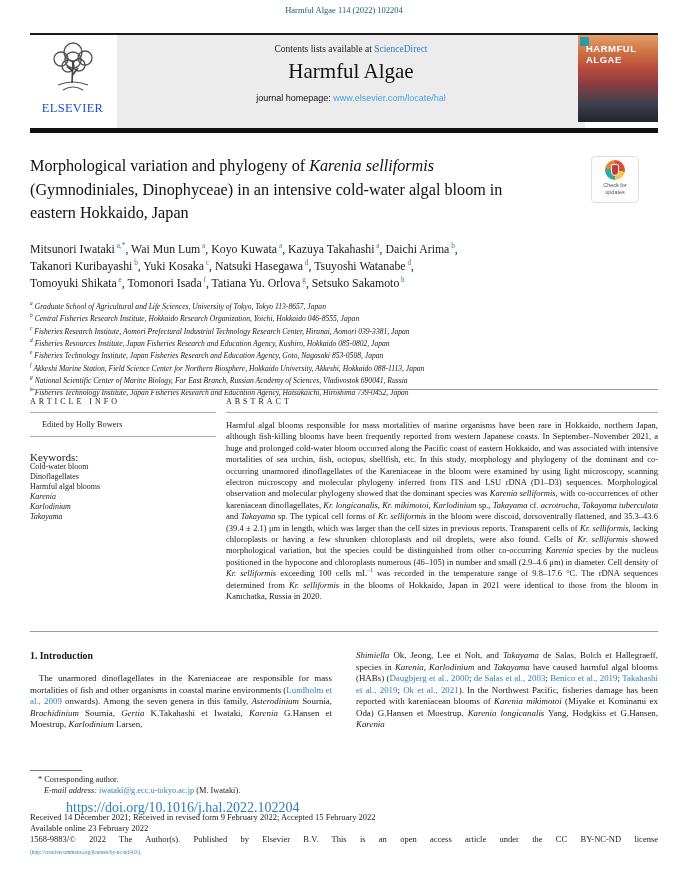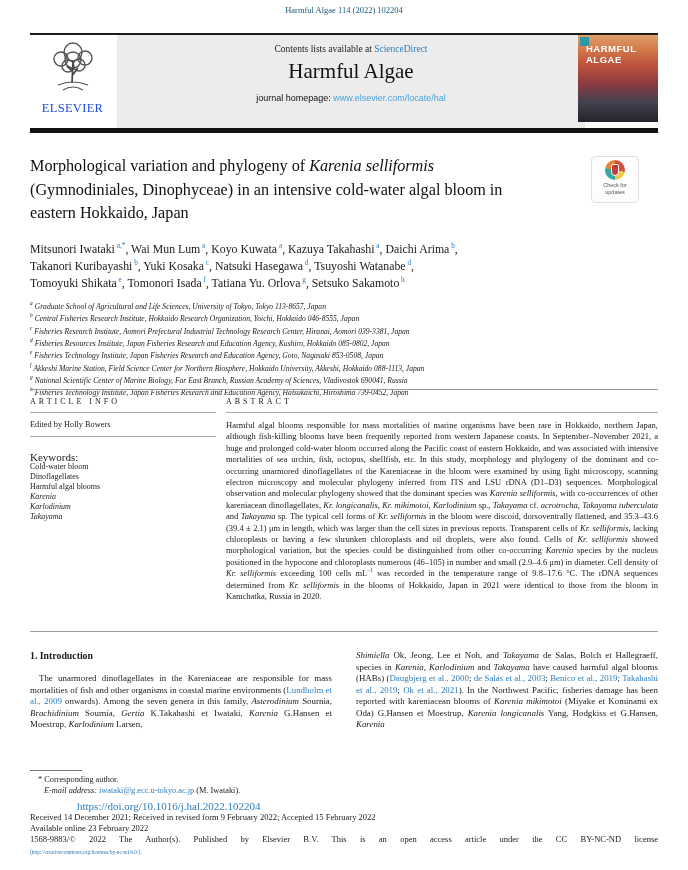--- a/index.html
+++ b/index.html
@@ -55,36 +55,36 @@
   .affil-text { font-style:italic; }
 
   .rule { position:absolute; left:30px; width:628px; height:1px; background:#9a9a9a; }
   .rule-top { top:389px; }
   .rule-mid { top:631px; }
 
   .info-col { position:absolute; left:30px; top:397px; width:186px; }
   .abs-col  { position:absolute; left:226px; top:397px; width:432px; }
   .sec-head { font-size:8px; letter-spacing:3px; margin-bottom:6px; color:#222; }
   .rule-in  { height:1px; background:#aaa; margin-bottom:7px; }
-  .edited   { font-size:8.3px; margin-bottom:7px; }
+  .edited   { font-size:8.3px; margin-bottom:7px;margin-left:12px; }
   .kw-label { font-size:11px; margin-top:15px; line-height:10px; }
   .kw       { font-size:8px; line-height:10px; }
   .abs-body { font-size:8.5px; line-height:11.4px; text-align:justify; }
 
   .intro-left  { position:absolute; left:30px;  top:650px; width:302px; }
   .intro-right { position:absolute; left:356px; top:650px; width:302px; }
   .intro-head  { font-weight:bold; font-size:9.8px; margin:0 0 12px 0; }
   .body-par    { font-size:8.9px; line-height:11.5px; text-align:justify; margin:0; }
   .indent      { text-indent:9px; }
 
   .fn-rule  { position:absolute; left:30px; top:770px; width:52px; height:1px; background:#777; }
   .fn-corr  { position:absolute; left:38px; top:775px; font-size:8.3px; }
   .fn-email { position:absolute; left:44px; top:786px; font-size:8.3px; }
 
-  .doi   { position:absolute; left:47px; top:800px; font-size:11px;padding-left:30px; }
+  .doi   { position:absolute; left:36px; top:800px; font-size:14px;padding-left:30px; }
   .recv  { position:absolute; left:30px; top:812px; font-size:8.5px; }
   .avail { position:absolute; left:30px; top:823px; font-size:8.5px; }
   .copyright { position:absolute; left:30px; top:834px; width:628px; font-size:8.5px;
                text-align:justify; text-align-last:justify; }
   .license { position:absolute; left:30px; top:849px; font-size:5.3px; }
 </style>
 </head>
 <body>
 
 <div class="page">

